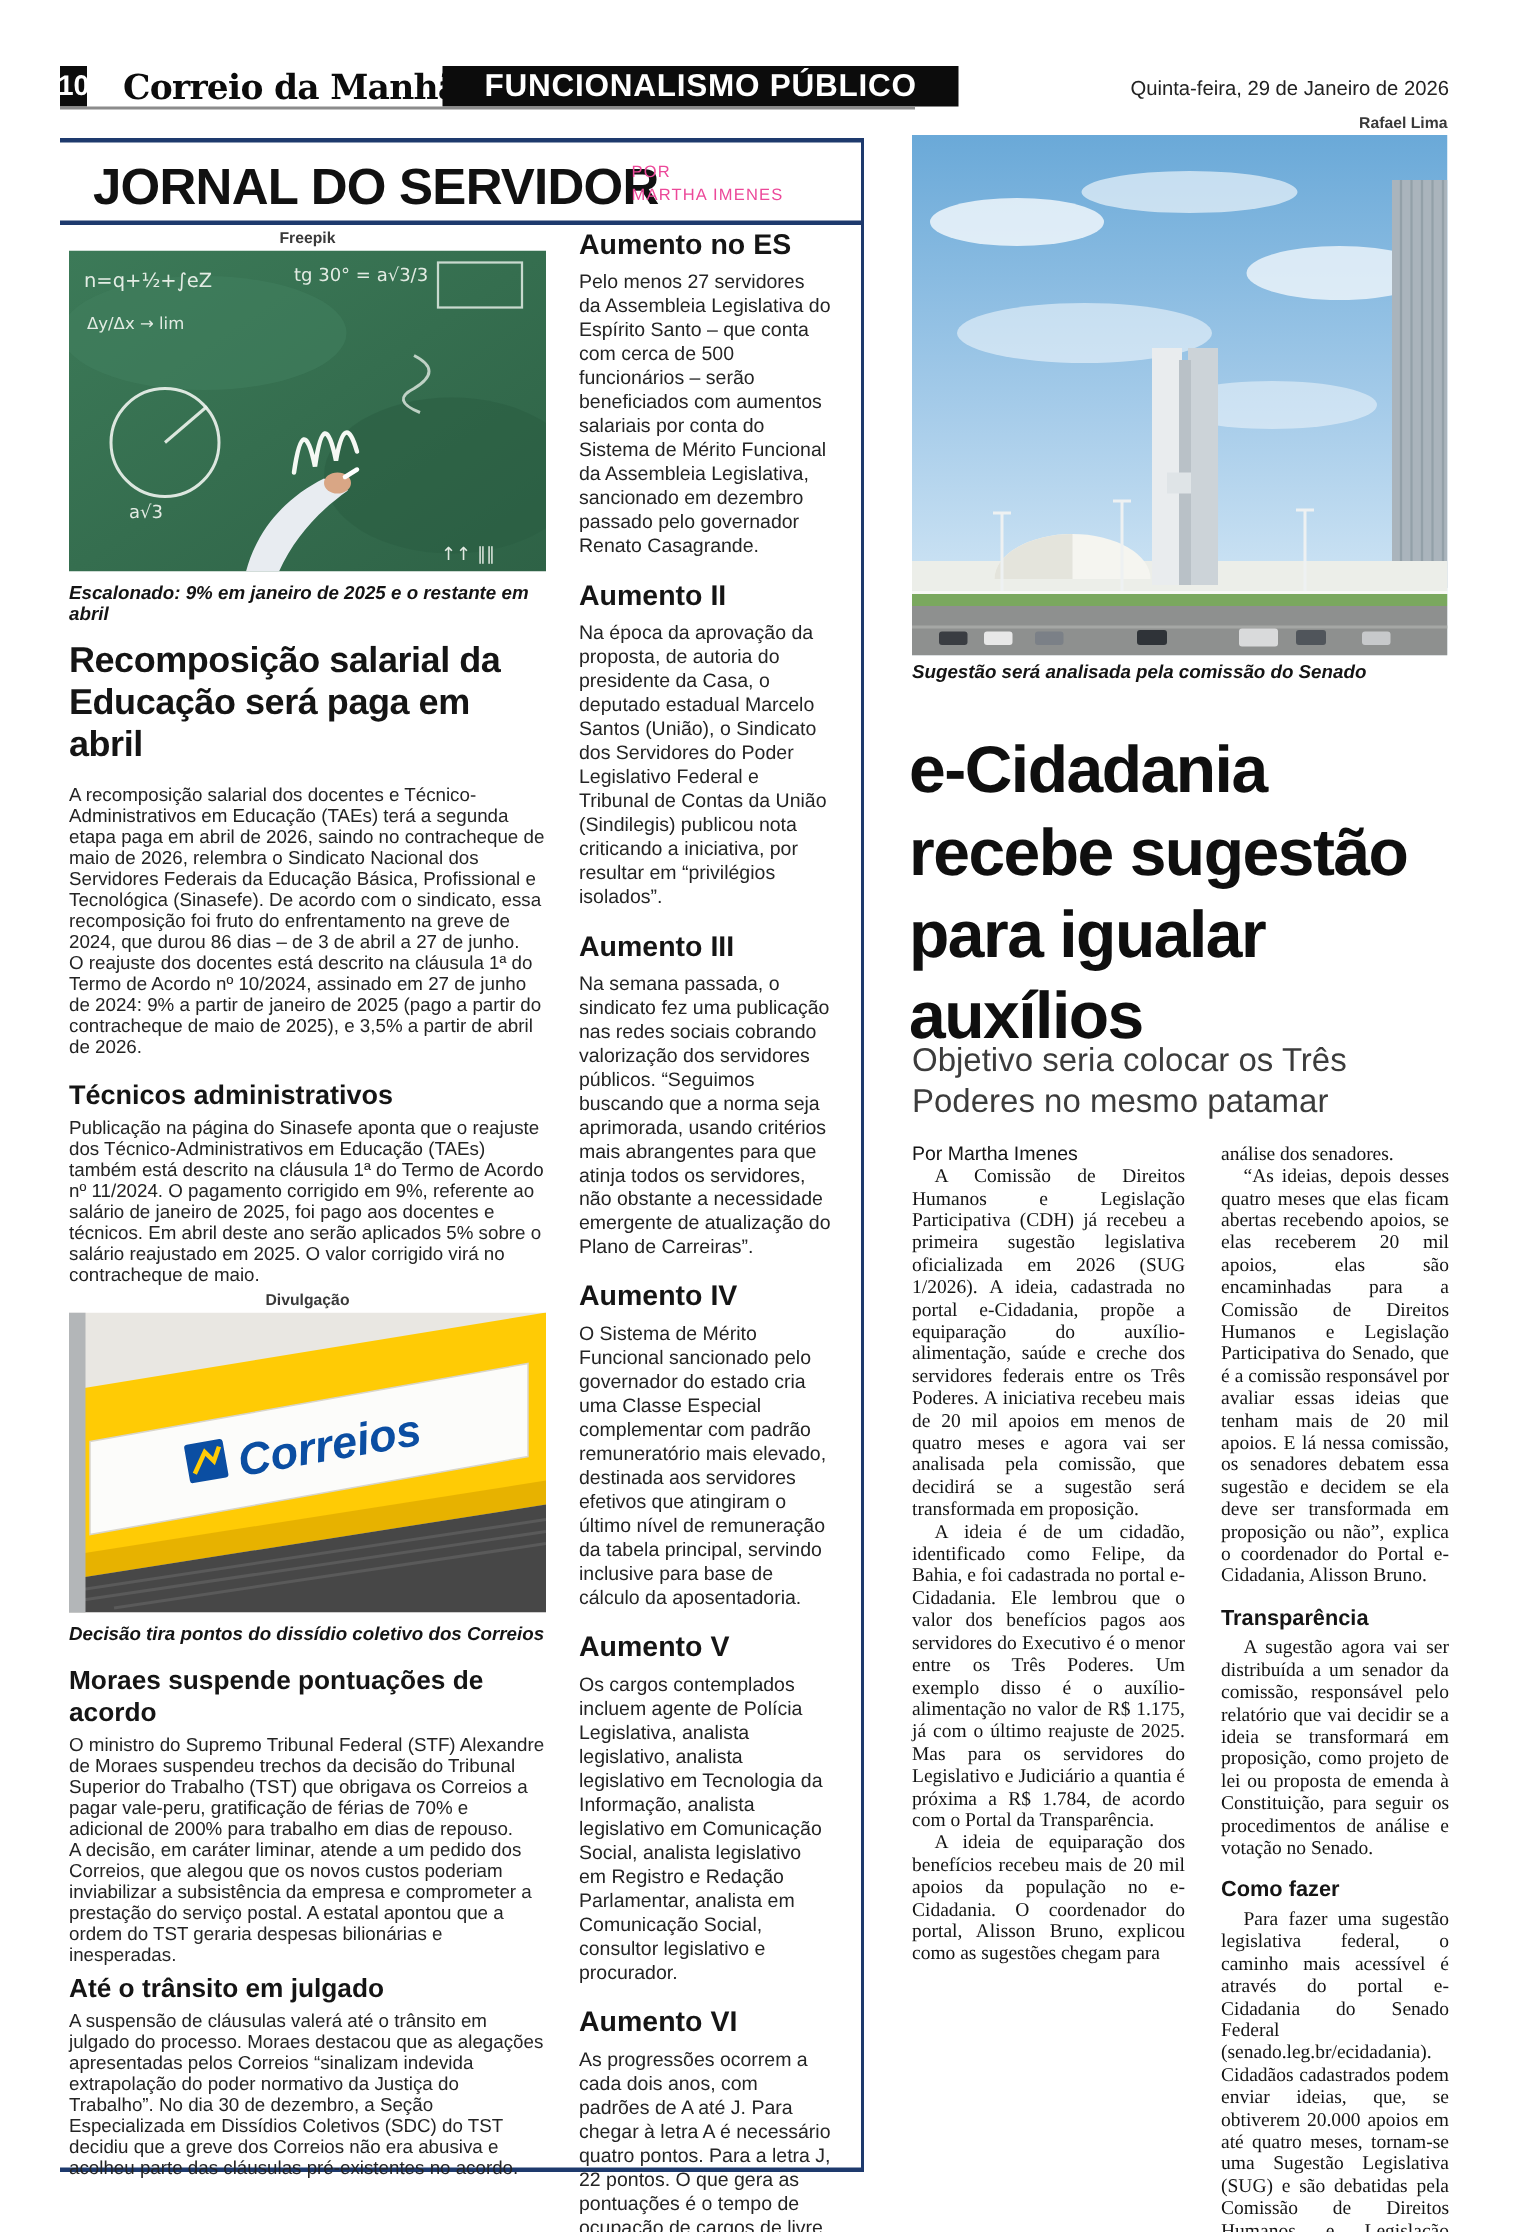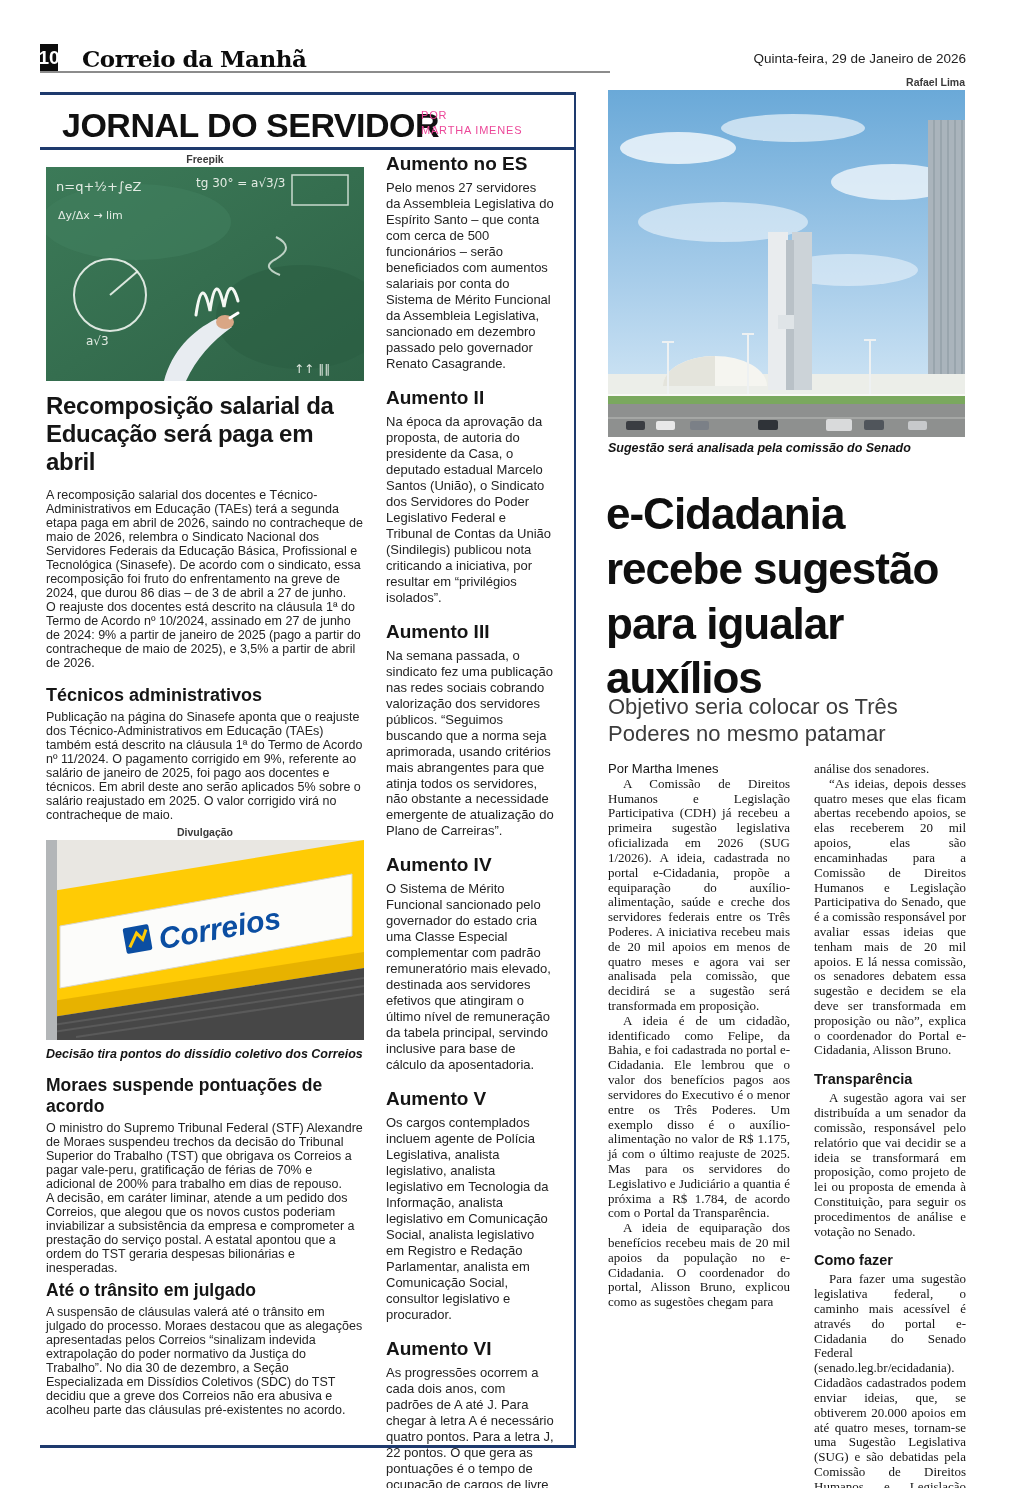--- a/index.html
+++ b/index.html
@@ -55,20 +55,21 @@
   .serif p.noindent{text-indent:0;}
   .rsub{font-weight:700;font-size:14.5px;margin:13px 0 4px;color:#151515;}
 </style>
 </head>
 <body>
 
 <div class="page">
 
   <div class="pageno">10</div>
   <div class="masthead">Correio da Manhã</div>
+  <div class="secbar">FUNCIONALISMO PÚBLICO</div>
   <div class="hdr-date">Quinta-feira, 29 de Janeiro de 2026</div>
   <div class="hdr-rule"></div>
   <div class="credit credit-rl">Rafael Lima</div>
 
   <div class="jbox">
     <div class="jtitle">JORNAL DO SERVIDOR</div>
     <div class="jbyline">
       <span>POR</span><br>
       <span>MARTHA IMENES</span>
     </div>
@@ -101,20 +102,21 @@
             <circle cx="64" cy="128" r="36" fill="none" stroke="#eef4ee" stroke-width="2" opacity=".9"></circle>
             <line x1="64" y1="128" x2="92" y2="104" stroke="#eef4ee" stroke-width="2" opacity=".9"></line>
             <path d="M230,70 q20,10 0,22 q-16,8 4,16" fill="none" stroke="#eef4ee" stroke-width="2" opacity=".75"></path>
             <path d="M150,148 q6,-42 14,-4 q6,-42 14,-4 q6,-34 14,-6" fill="none" stroke="#f4f8f3" stroke-width="3" stroke-linecap="round"></path>
             <path d="M118,214 C126,184 146,164 170,152 L186,160 C166,174 150,192 140,214 Z" fill="#e8ecf1"></path>
             <ellipse cx="179" cy="155" rx="9" ry="7" fill="#d9a685"></ellipse>
             <line x1="184" y1="151" x2="192" y2="146" stroke="#ffffff" stroke-width="3" stroke-linecap="round"></line>
           </svg>
         </div>
 
+        <p class="caption">Escalonado: 9% em janeiro de 2025 e o restante em abril</p>
         <h1 class="h1a">Recomposição salarial da Educação será paga em abril</h1>
         <div class="bodyA">
           <p>A recomposição salarial dos docentes e Técnico-Administrativos em Educação (TAEs) terá a segunda etapa paga em abril de 2026, saindo no contracheque de maio de 2026, relembra o Sindicato Nacional dos Servidores Federais da Educação Básica, Profissional e Tecnológica (Sinasefe). De acordo com o sindicato, essa recomposição foi fruto do enfrentamento na greve de 2024, que durou 86 dias – de 3 de abril a 27 de junho.</p>
           <p>O reajuste dos docentes está descrito na cláusula 1ª do Termo de Acordo nº 10/2024, assinado em 27 de junho de 2024: 9% a partir de janeiro de 2025 (pago a partir do contracheque de maio de 2025), e 3,5% a partir de abril de 2026.</p>
         </div>
         <h2 class="h2a">Técnicos administrativos</h2>
         <div class="bodyA">
           <p>Publicação na página do Sinasefe aponta que o reajuste dos Técnico-Administrativos em Educação (TAEs) também está descrito na cláusula 1ª do Termo de Acordo nº 11/2024. O pagamento corrigido em 9%, referente ao salário de janeiro de 2025, foi pago aos docentes e técnicos. Em abril deste ano serão aplicados 5% sobre o salário reajustado em 2025. O valor corrigido virá no contracheque de maio.</p>
         </div>
 

